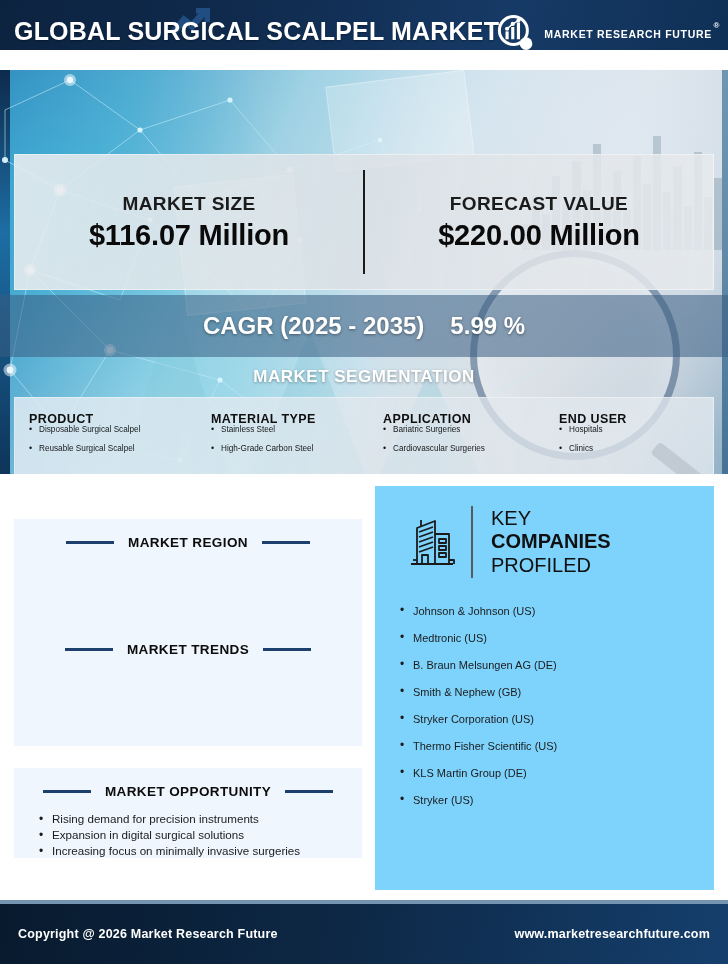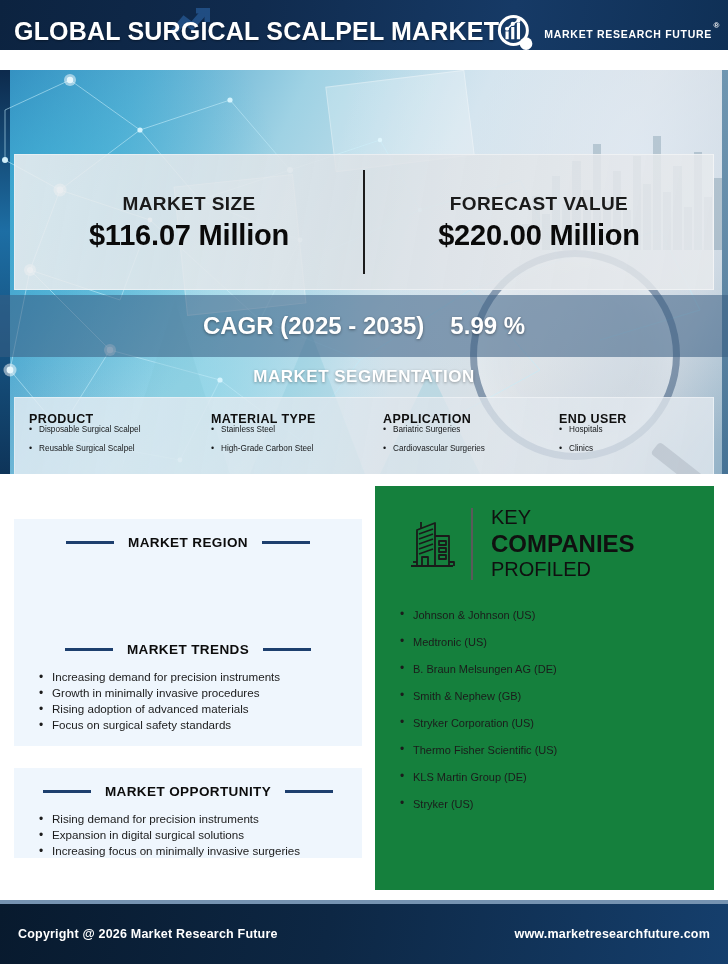--- a/index.html
+++ b/index.html
@@ -155,21 +155,21 @@
     background:#ffffff;
   }
 
   .card {
     position:absolute;
     background:#eff6fd;
   }
   .card-region   { left:14px; top:12px;  width:348px; height:130px;margin-top:33px; }
   .card-trends   { left:14px; top:152px; width:348px; height:120px; }
   .card-opp      { left:14px; top:294px; width:348px; height:90px; }
-  .card-companies{ left:375px; top:12px; width:339px; height:404px; background:#15803d; }
+  .card-companies{ left:375px; top:12px; width:339px; height:404px; background:#7dd3fc; }
 
   .card-head {
     display:flex; align-items:center; justify-content:center; gap:14px;
     padding-top:16px;
   }
   .card-head .dash { width:48px; height:3px; background:#1d3f6e; }
   .card-head .ttl {
     font-size:13.5px; font-weight:bold; color:#0c0c0c; letter-spacing:.4px;
     white-space:nowrap;
   }
@@ -182,21 +182,21 @@
   .bullets li:before {
     content:"•"; position:absolute; left:1px; top:0; color:#1b1b1b; font-size:12px;
   }
 
   
   .kc-head { display:flex; align-items:center; padding:20px 0 0 30px; gap:0; }
   .kc-icon { width:52px; height:56px; flex:0 0 auto; }
   .kc-rule { width:2px; height:72px; background:#5a5a5a; margin:0 18px 0 14px; }
   .kc-words { display:flex; flex-direction:column; line-height:1.18; }
   .kc-words .w1 { font-size:20px; color:#101010; font-weight:normal; }
-  .kc-words .w2 { font-size:24px; color:#101010; font-weight:bold; }
+  .kc-words .w2 { font-size:20px; color:#101010; font-weight:bold; }
   .kc-words .w3 { font-size:20px; color:#101010; font-weight:normal; }
 
   .kc-list { list-style:none; margin:28px 0 0 24px; }
   .kc-list li {
     font-size:11px; color:#1b1b1b; line-height:1; margin-bottom:16px;
     position:relative; padding-left:14px;
   }
   .kc-list li:before {
     content:"•"; position:absolute; left:1px; top:-2px; color:#1b1b1b; font-size:12px;
   }
@@ -401,26 +401,20 @@
       <span class="dash"></span>
     </div>
   </div>
 
   <div class="card card-trends">
     <div class="card-head">
       <span class="dash"></span>
       <span class="ttl">MARKET TRENDS</span>
       <span class="dash"></span>
     </div>
-    <ul class="bullets">
-      <li>Increasing demand for precision instruments</li>
-      <li>Growth in minimally invasive procedures</li>
-      <li>Rising adoption of advanced materials</li>
-      <li>Focus on surgical safety standards</li>
-    </ul>
   </div>
 
   <div class="card card-opp">
     <div class="card-head">
       <span class="dash"></span>
       <span class="ttl">MARKET OPPORTUNITY</span>
       <span class="dash"></span>
     </div>
     <ul class="bullets">
       <li>Rising demand for precision instruments</li>

